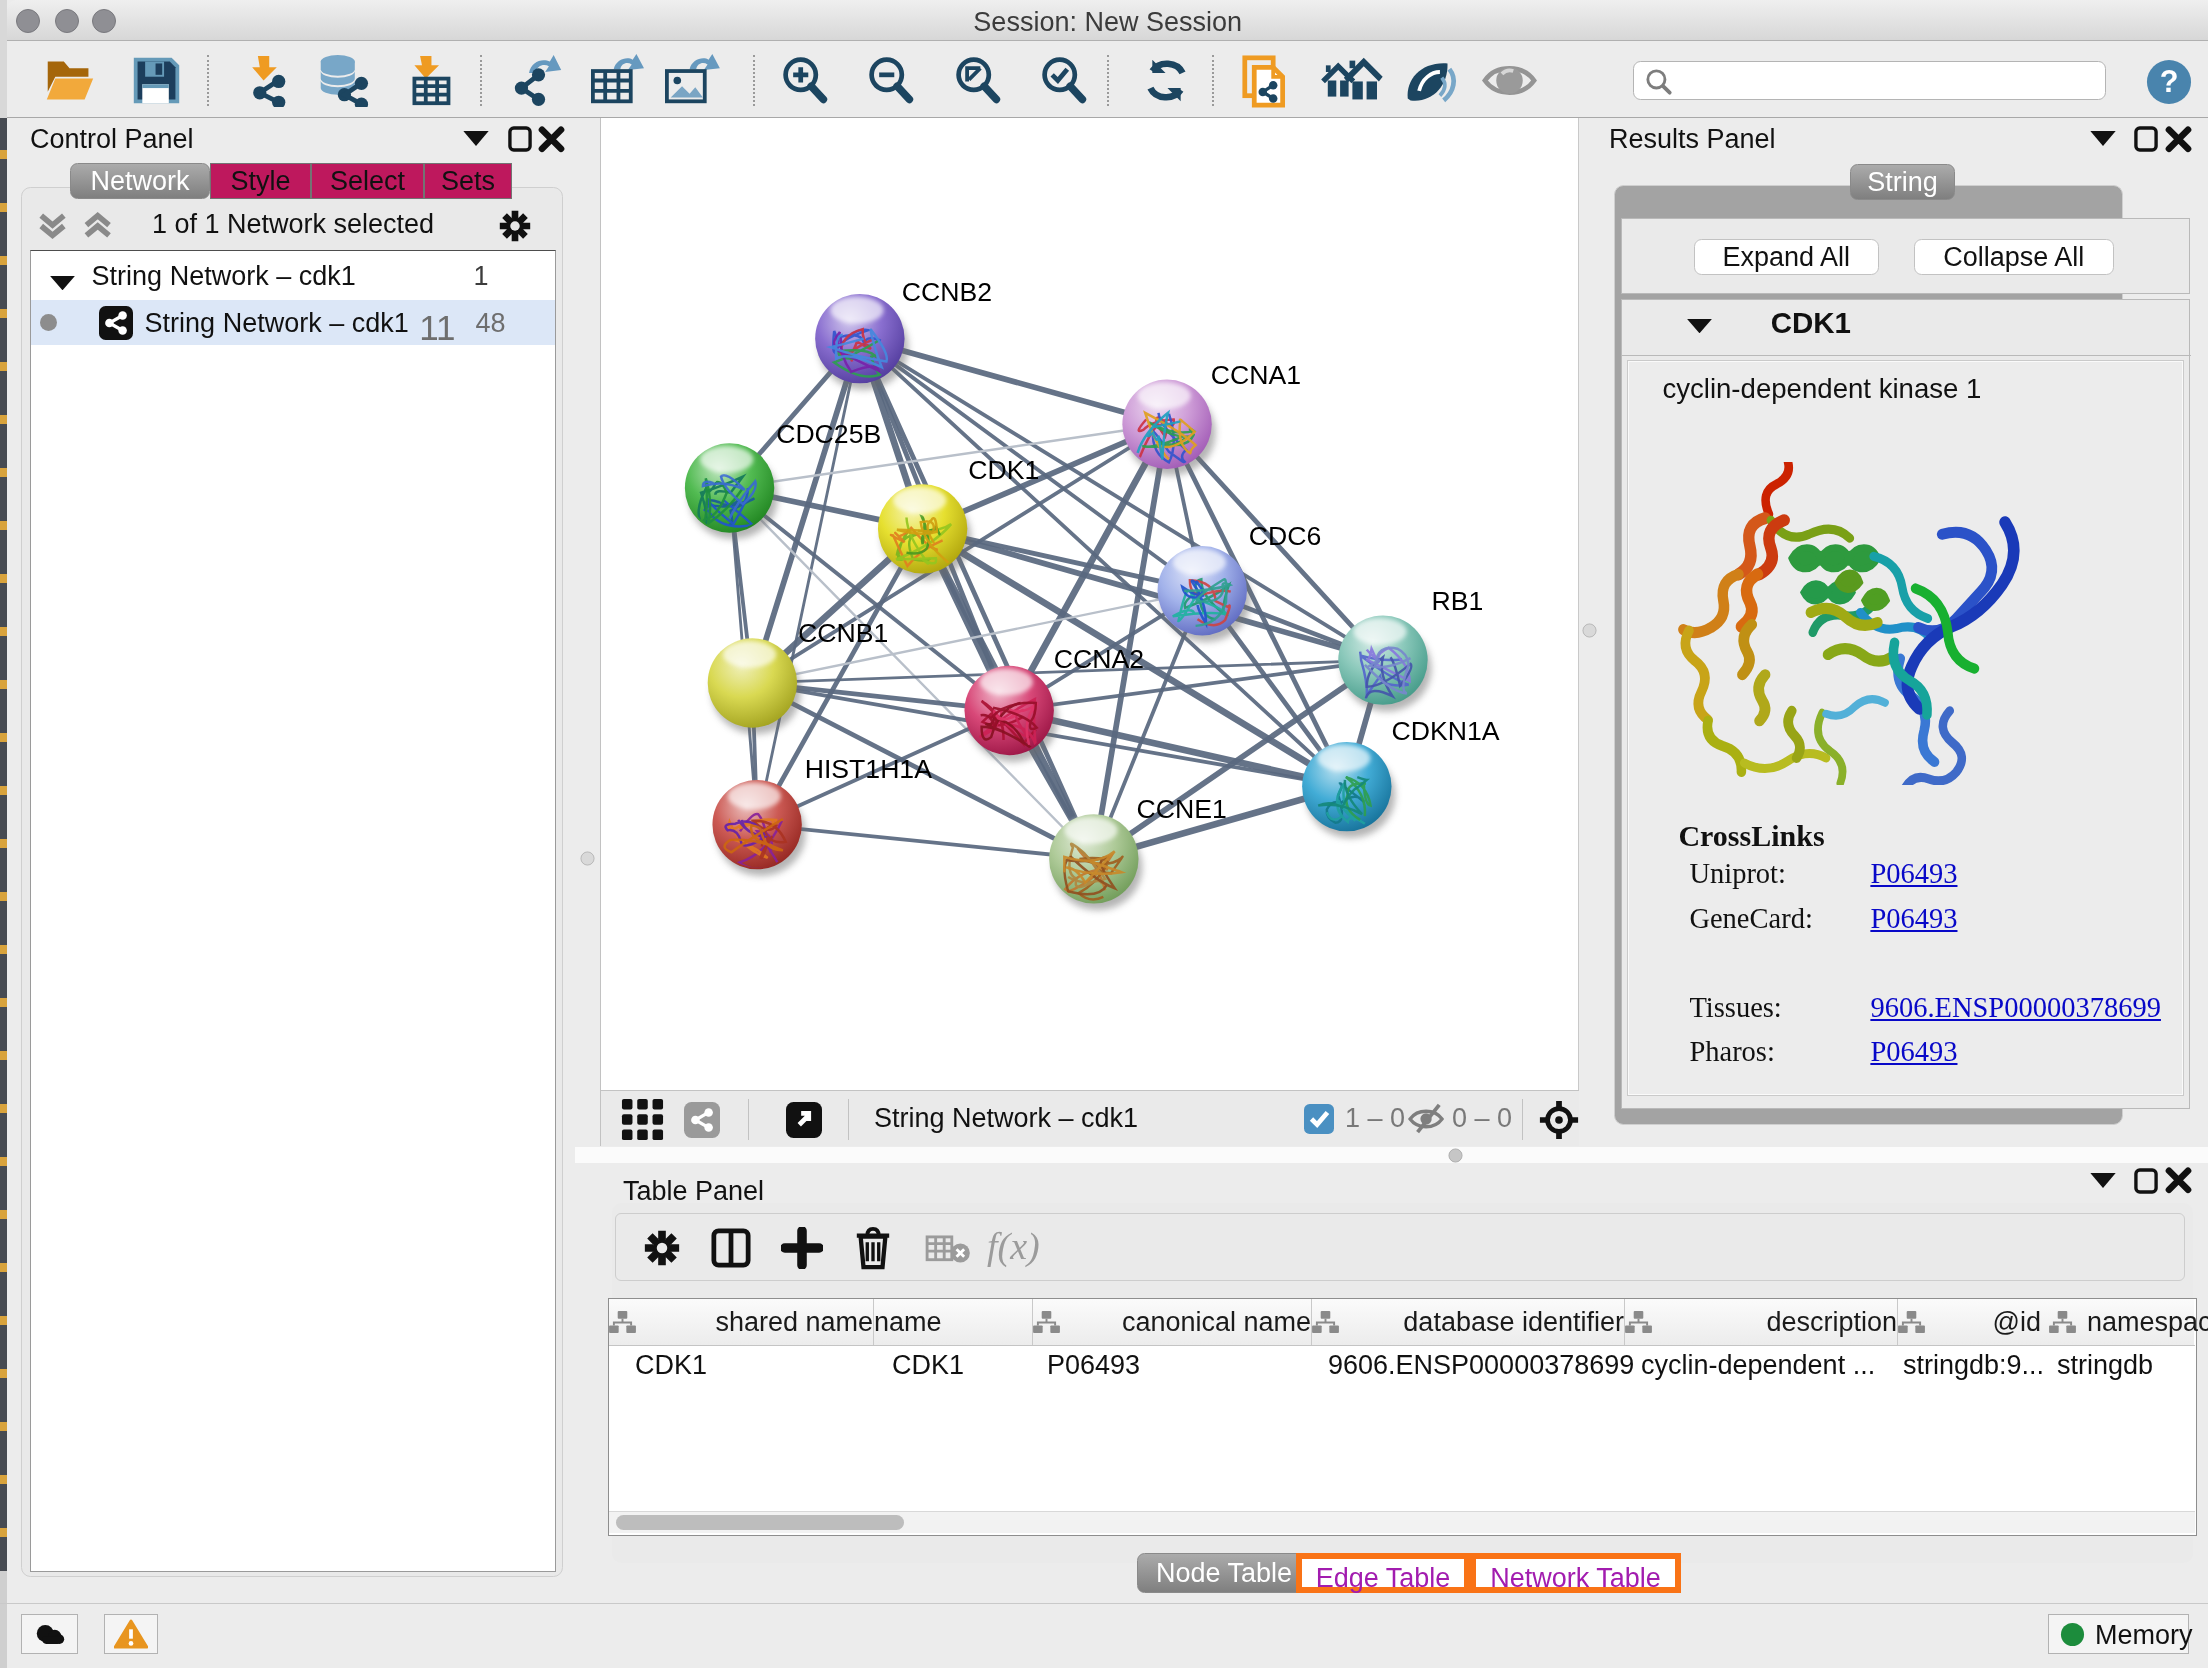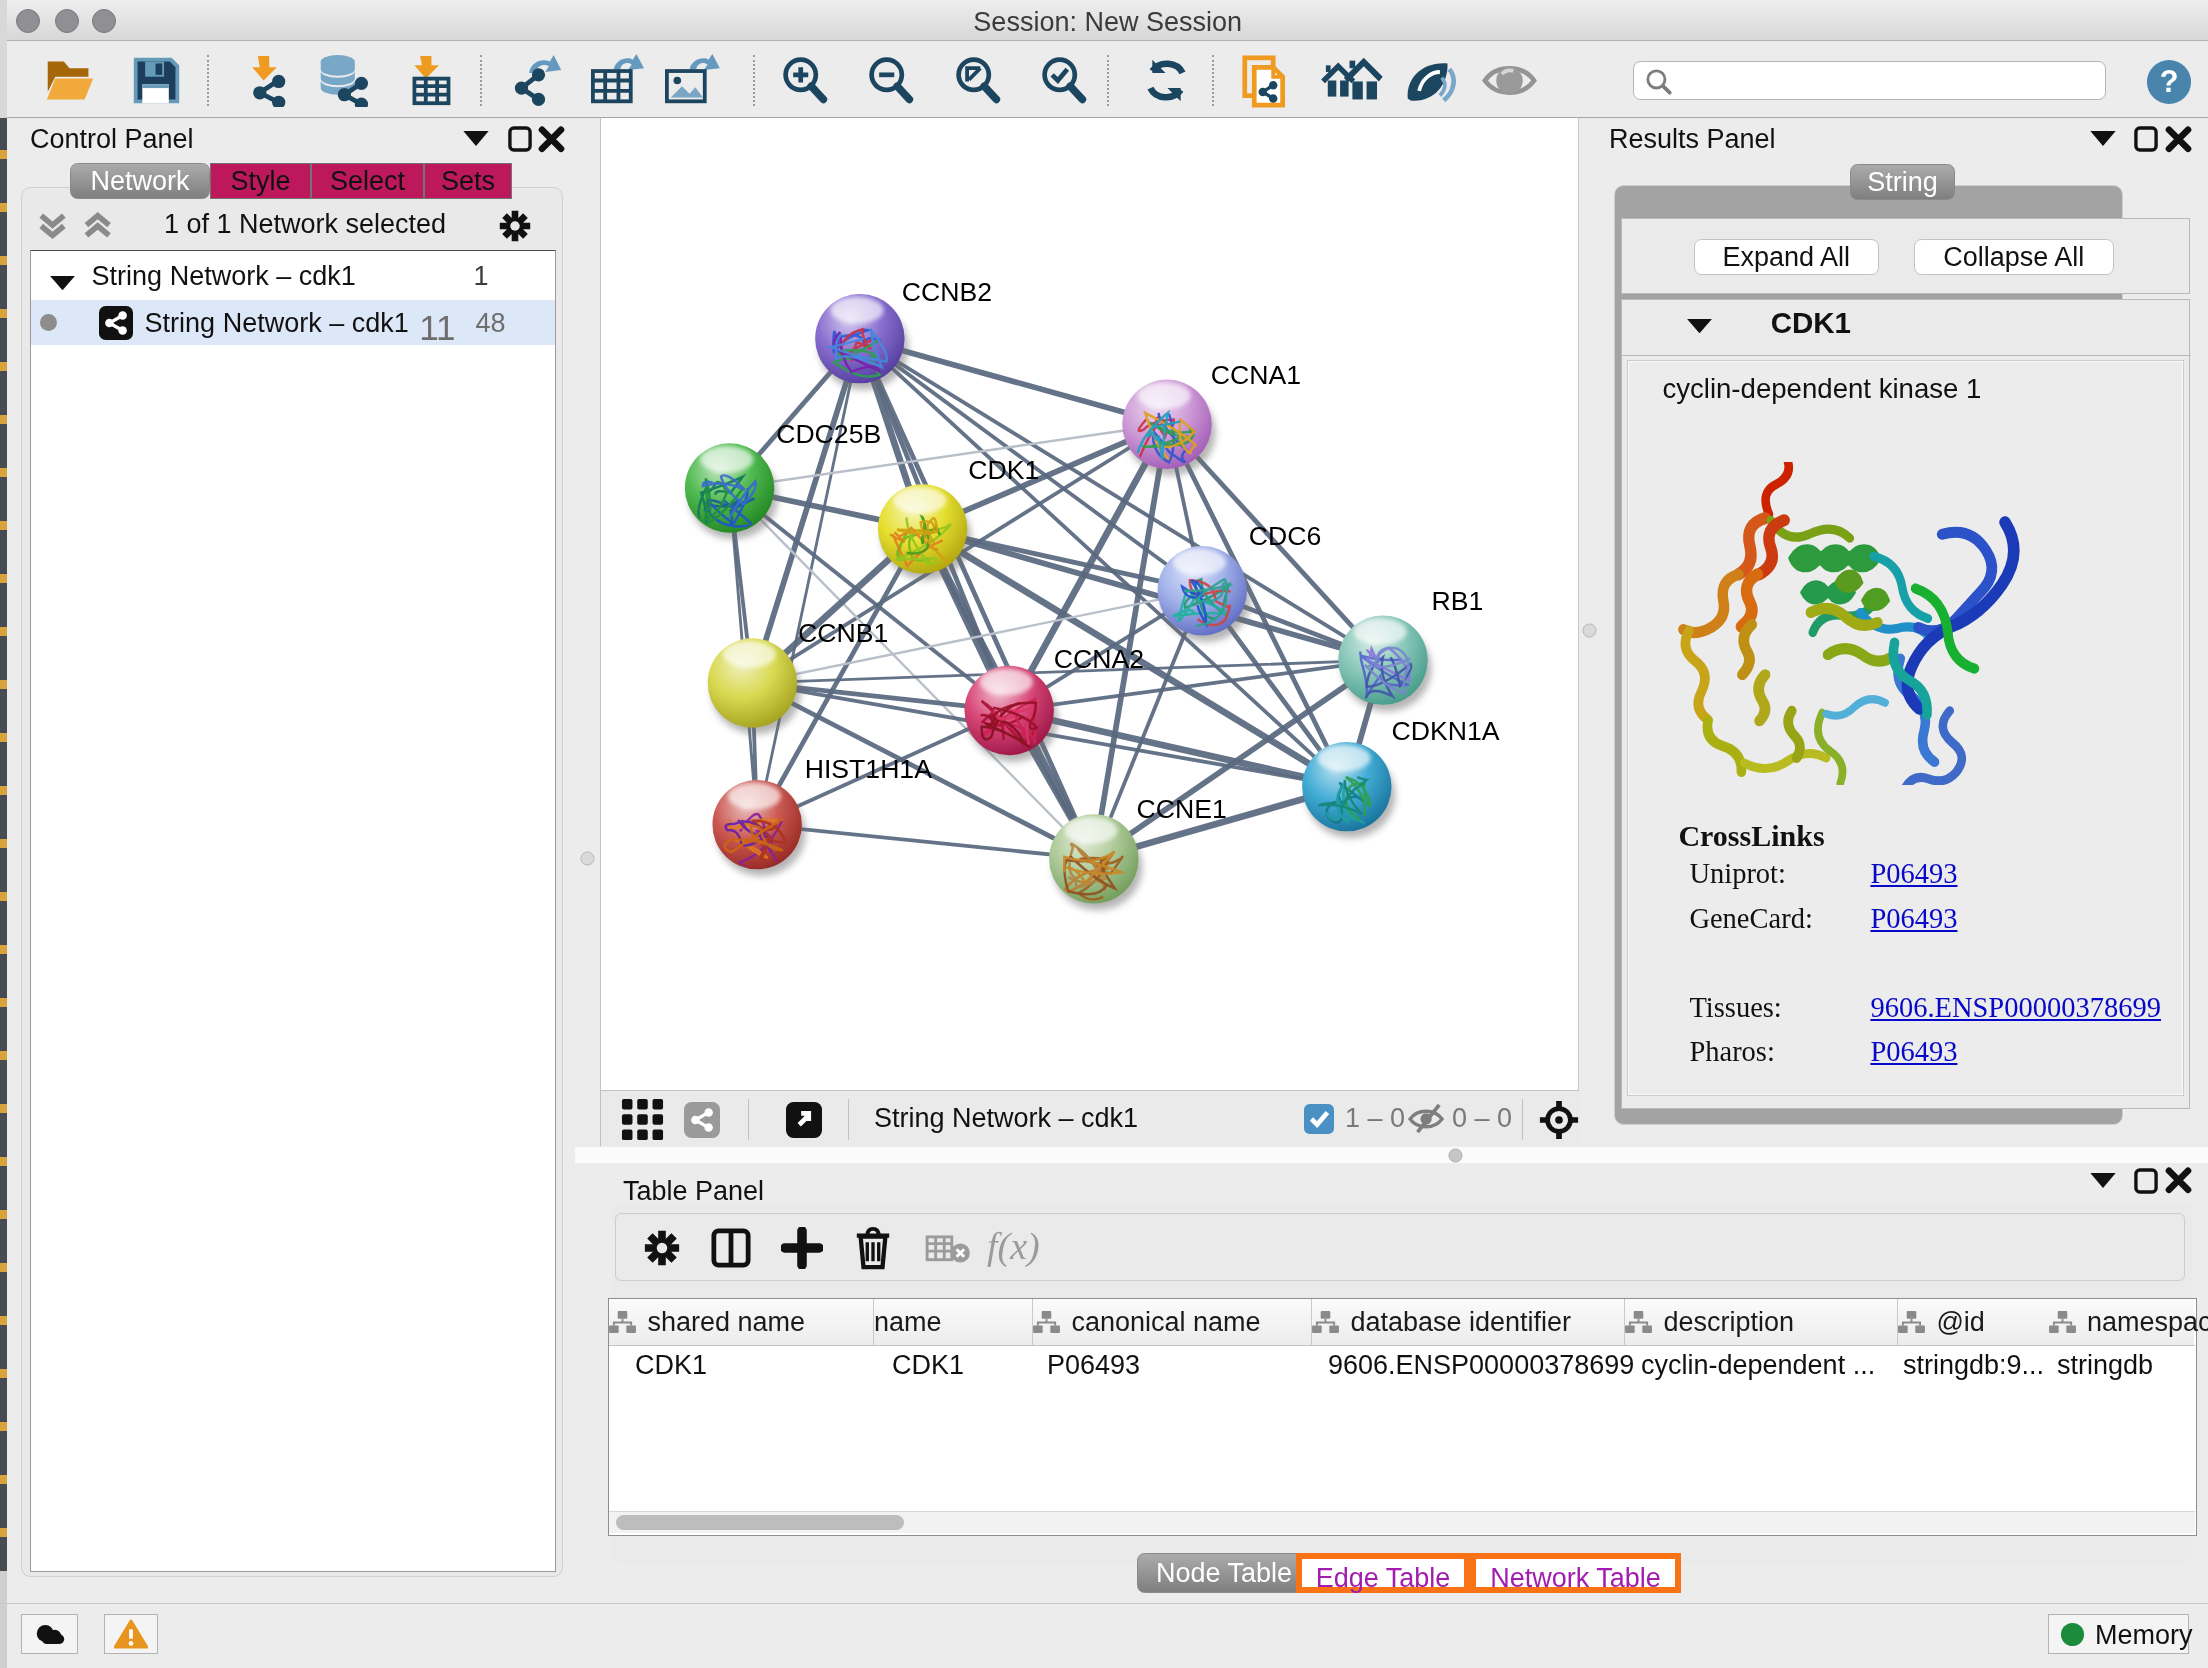--- a/index.html
+++ b/index.html
@@ -72,21 +72,21 @@
   
   #statusline { left:0px; top:1603px; width:2208px; height:1px; background:#c9c9c9; }
   .sbtn { position:absolute; top:1614px; height:40px; background:#f4f4f4;
           border:1.9px solid #b2b2b2; }
   .xrow { position:absolute; left:61px; font-family:"Liberation Serif",serif;
           font-size:28.5px; color:#111; }
   .xl { display:inline-block; width:181px; }
   .xv { color:#0808c8; text-decoration:underline; }
   .thc { position:absolute; top:0; height:46px; border-right:1px solid #c9c9c9;
          background:linear-gradient(#fbfbfb,#ececec); display:flex;
-         align-items:center; justify-content:flex-start; gap:11.4px; }
+         align-items:center; justify-content:space-between; gap:11.4px; }
   .thc div { font-size:27px; color:#1a1a1a; }
   .tdc { position:absolute; top:51px; font-size:27px; color:#111; }
 </style>
 </head>
 <body>
 <div id="sliver" class="abs"></div>
 <div id="titlebar" class="abs">
   <div class="tl" style="left:9.5px"></div>
   <div class="tl" style="left:48px"></div>
   <div class="tl" style="left:85px"></div>
@@ -270,21 +270,21 @@
   <div class="tab" style="left:424px;width:88px;">Sets</div>
 </div>
 <div id="cpanel" class="abs">
 
   <svg style="position:absolute;left:15px;top:22px" width="80" height="32" viewBox="0 0 84 34">
     <g fill="none" stroke="#8a8a8a" stroke-width="6">
       <path d="M4 6 l12 10 12 -10 M4 17 l12 10 12 -10"></path>
       <path d="M52 16 l12 -10 12 10 M52 27 l12 -10 12 10"></path>
     </g>
   </svg>
-  <div style="position:absolute;left:12px;top:21px;width:542px;text-align:center;font-size:27px;color:#111">1 of 1 Network selected</div>
+  <div style="position:absolute;left:0;top:21px;width:542px;text-align:center;font-size:27px;color:#111">1 of 1 Network selected</div>
   <svg style="position:absolute;left:474px;top:19px" width="38" height="38" viewBox="0 0 40 40">
     <g fill="#111">
         <circle cx="20" cy="20" r="9"></circle>
     <g stroke="#111" stroke-width="7">
           <path d="M20 4 v8 M20 28 v8 M4 20 h8 M28 20 h8 M9 9 l5.5 5.5 M25.5 25.5 L31 31 M31 9 l-5.5 5.5 M14.5 25.5 L9 31"></path>
         </g>
       </g>
     <circle cx="20" cy="20" r="5" fill="#e9e9e9"></circle>
   </svg>
   <div id="cplist">

